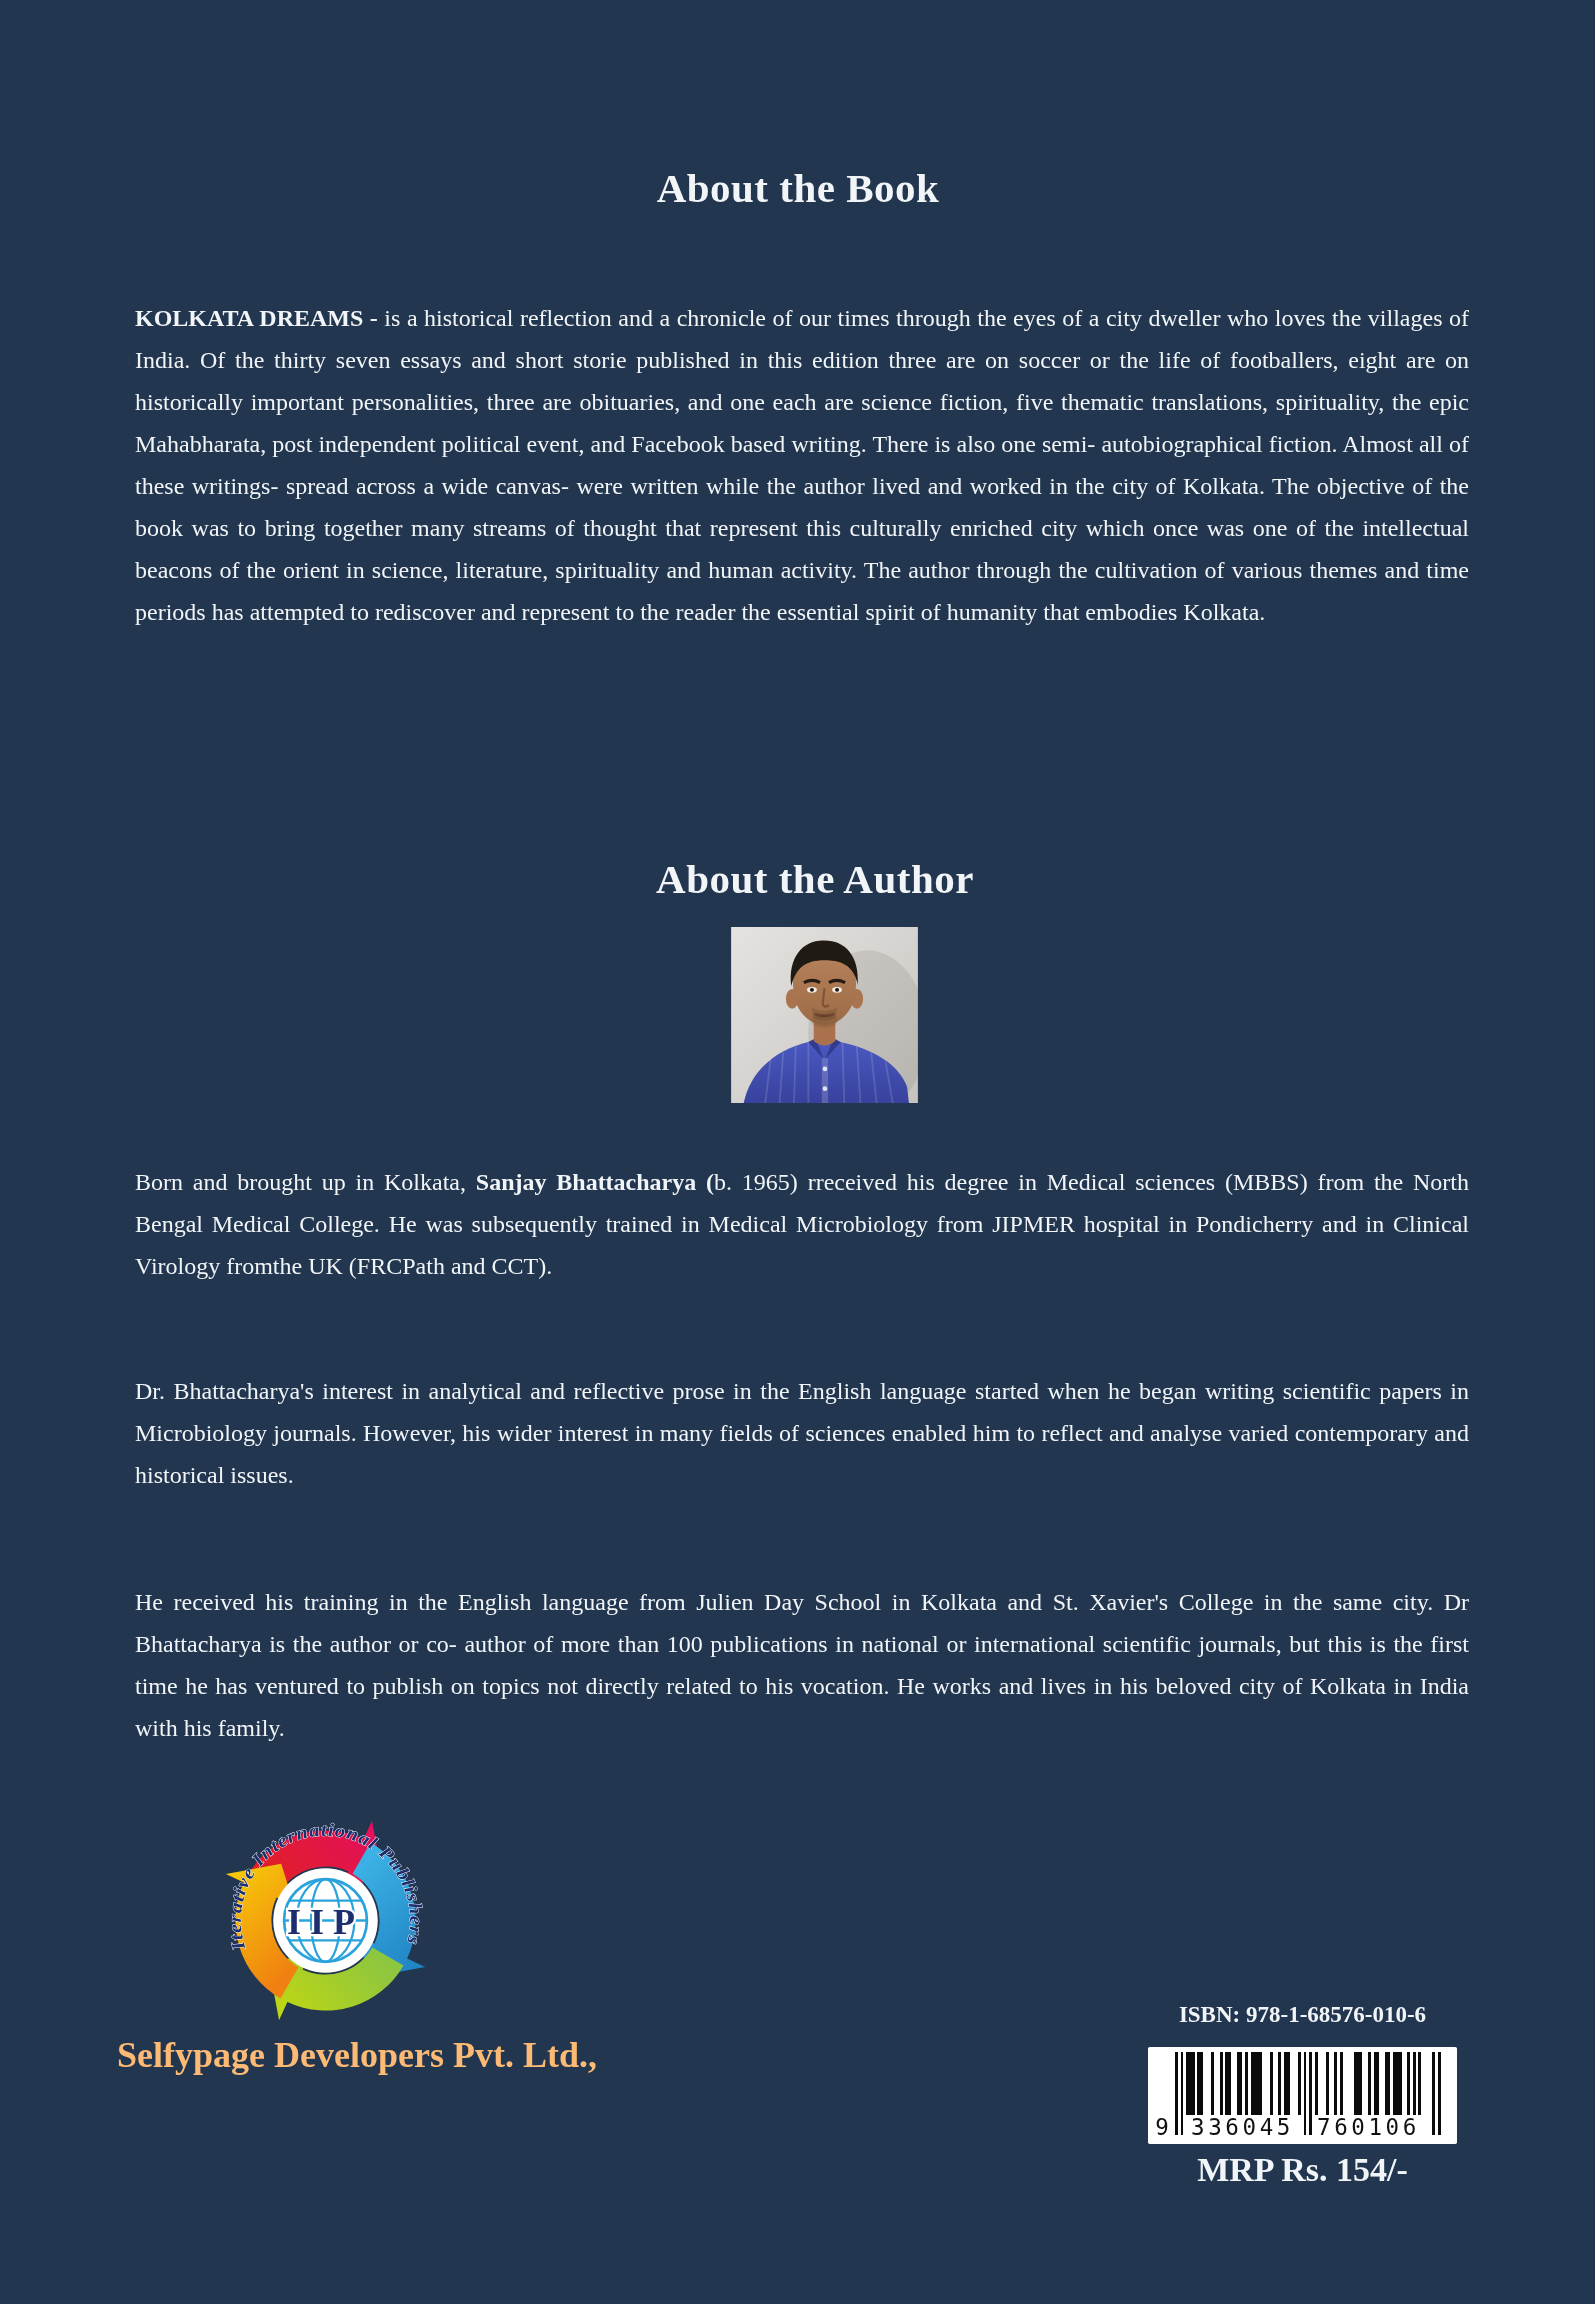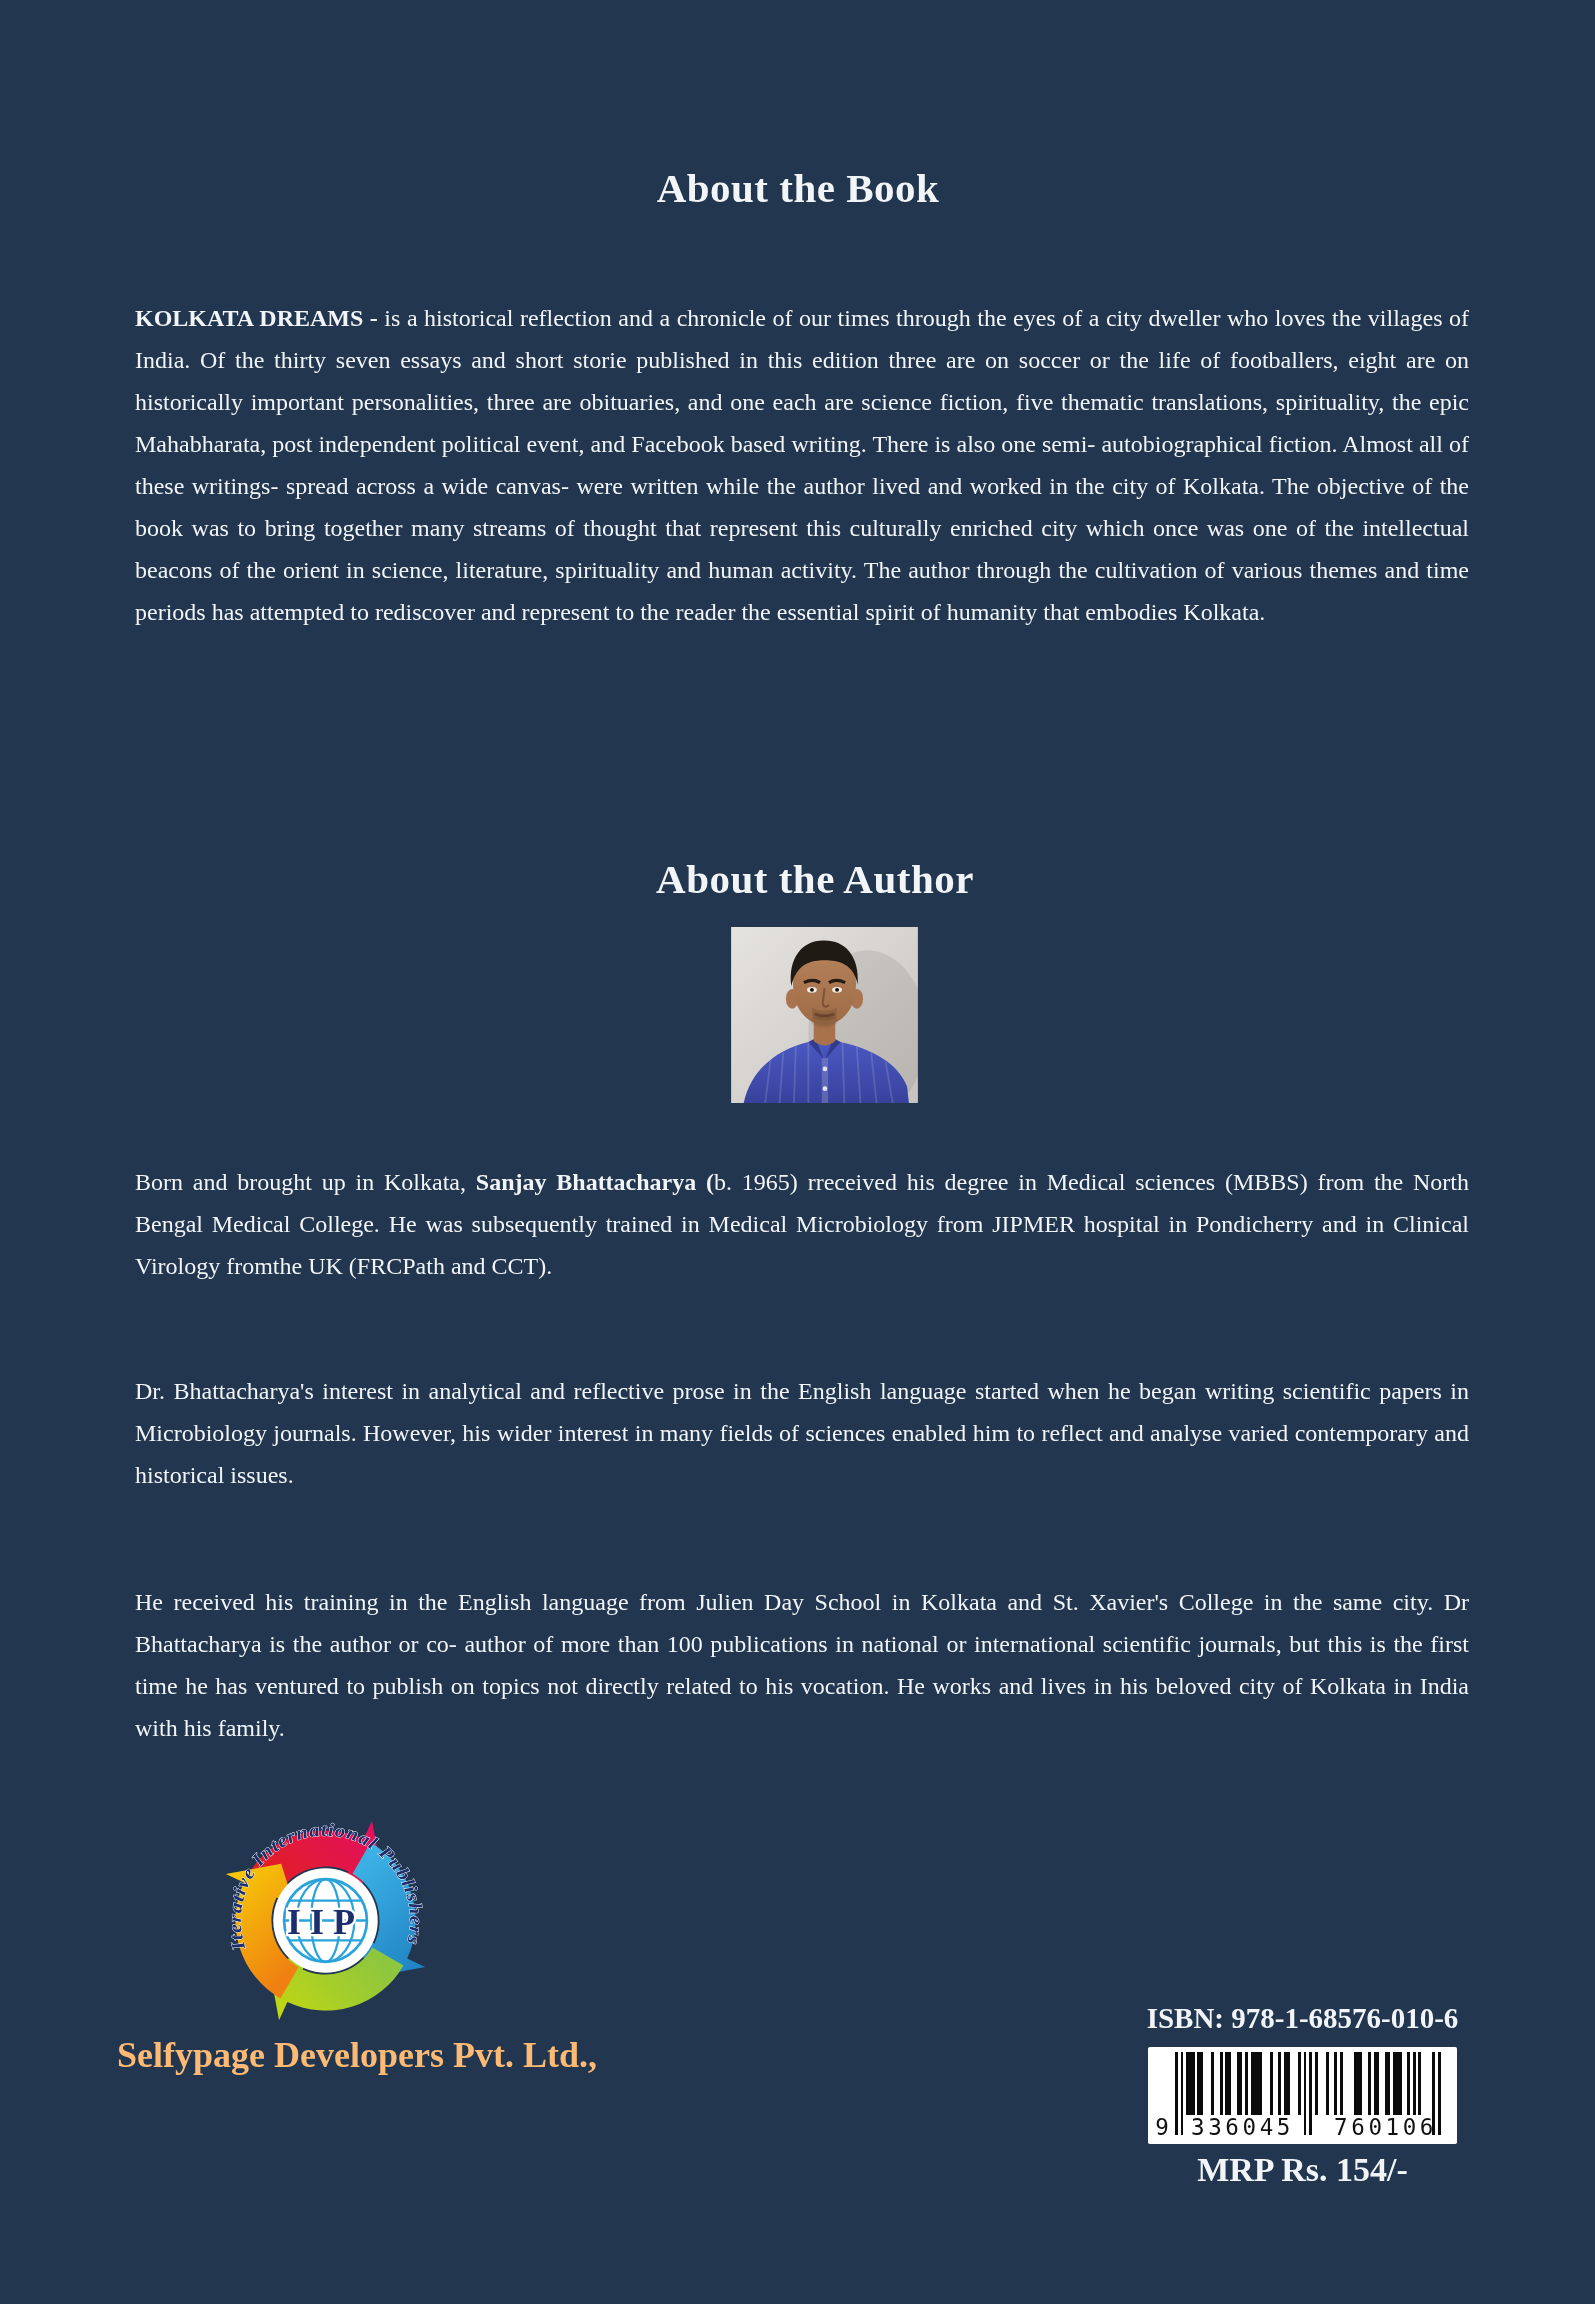--- a/index.html
+++ b/index.html
@@ -42,41 +42,41 @@
 
   .publisher-name{
     position:absolute;left:117px;top:2034px;
     font-size:36px;font-weight:bold;line-height:43px;
     color:#fdba74;
     margin:0;
   }
 
   .isbn-label{
     position:absolute;left:1116px;top:2002px;width:373px;
-    text-align:center;font-size:29px;font-weight:bold;
+    text-align:center;font-size:23px;font-weight:bold;
   }
   .barcode-box{
     position:absolute;left:1148px;top:2047px;width:309px;height:97px;
     background:#ffffff;border-radius:1.8px;
   }
   .barcode-bars{
     position:absolute;left:27px;top:5.4px;width:266px;height:83px;
     display:flex;align-items:flex-start;
   }
   .module{flex:1 1 auto;height:63px;}
   .module.on{background:#0b0b0b;}
   .module.on.guard{height:83px;}
   .bc-digit{
     position:absolute;top:67px;
     font-family:"DejaVu Sans Mono","Liberation Mono",monospace;
     font-size:22.5px;color:#111;line-height:27px;
   }
   .bc-d0{left:7.2px;}
   .bc-d1{left:38px;width:113px;text-align:center;letter-spacing:3.6px;}
-  .bc-d2{left:169px;width:113px;text-align:right;letter-spacing:3.6px;margin-left:7px;}
+  .bc-d2{left:169px;width:113px;text-align:left;letter-spacing:3.6px;}
   .mrp-label{
     position:absolute;left:1116px;top:2151px;width:373px;
     text-align:center;font-size:34px;font-weight:bold;
   }
 </style>
 </head>
 <body>
 
 <div class="page" style="background: rgb(34, 54, 79); color: rgb(242, 245, 248);">
 

